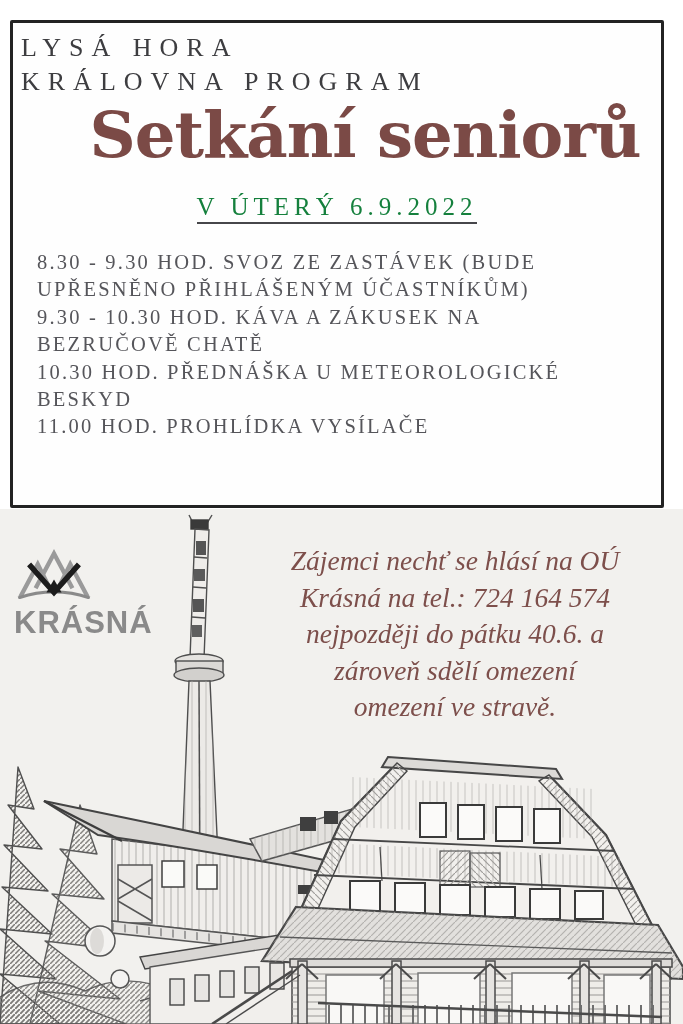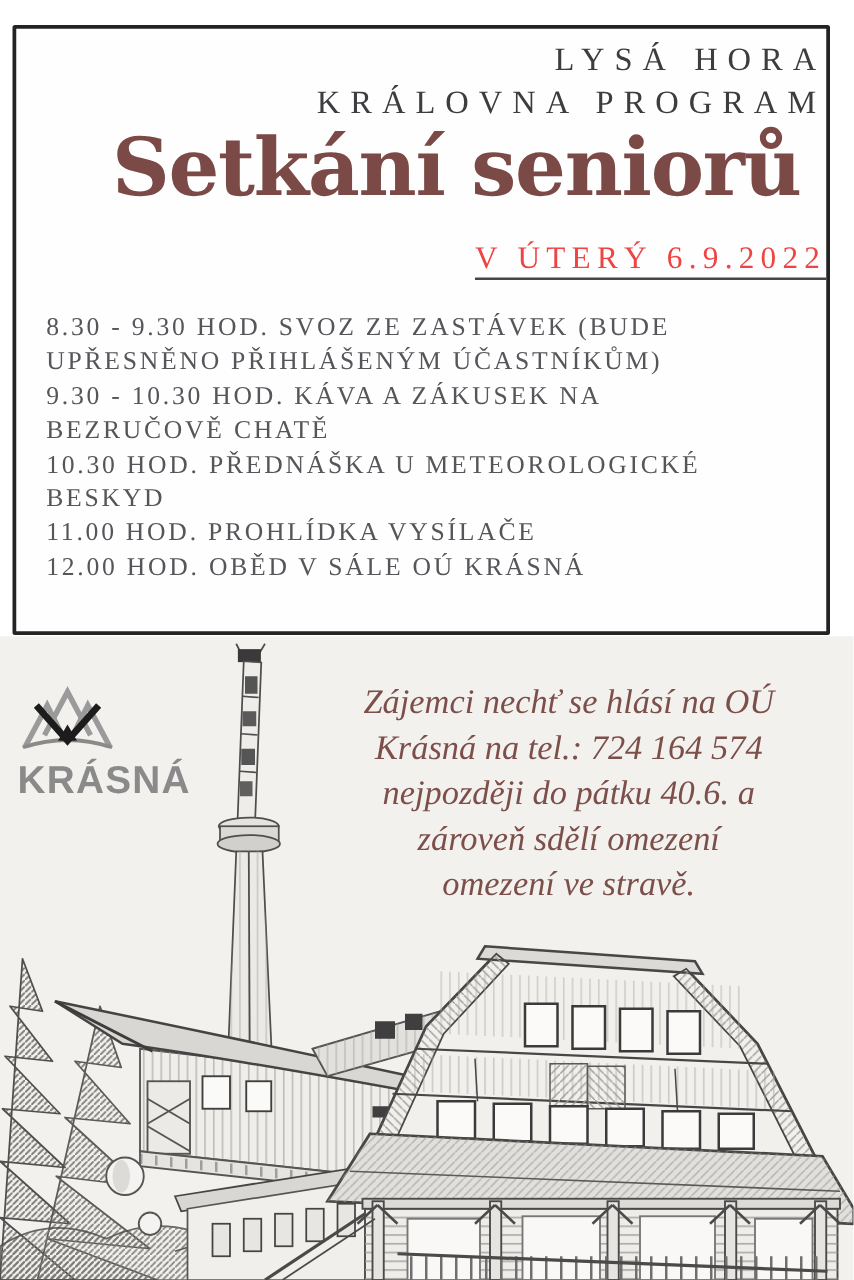--- a/index.html
+++ b/index.html
@@ -1,30 +1,30 @@
 <!DOCTYPE html>
 <html><head>
 <meta charset="utf-8">
 <style>
   html,body{margin:0;padding:0;background:#ffffff;}
   .poster{position:relative;width:683px;height:1024px;overflow:hidden;background:#ffffff;
           font-family:"Liberation Serif", serif;}
   
   .frame{position:absolute;left:10px;top:20px;width:648px;height:482px;
          border:3px solid #232323;background:#fefefe;border-radius:2px;}
-  .hdr-line{position:absolute;width:100%;text-align:right;color:#3d3d40;
+  .hdr-line{position:absolute;width:100%;text-align:left;color:#3d3d40;
             font-size:26px;letter-spacing:8px;padding-left:8px;box-sizing:border-box;
             font-family:"Liberation Serif", serif;}
   .hdr-line.l1{top:10px;}
   .hdr-line.l2{top:44px;}
   .poster-title{position:absolute;top:74px;width:100%;text-align:center;
                 font-family:"DejaVu Serif", serif;font-weight:700;font-size:64px;
                 letter-spacing:-1px;color:#7b4a46;padding-left:28px;}
-  .poster-date{position:absolute;top:170px;width:100%;text-align:right;
-               font-size:25px;letter-spacing:5px;color:#ef4444;}
+  .poster-date{position:absolute;top:170px;width:100%;text-align:center;
+               font-size:25px;letter-spacing:5px;color:#15803d;}
   .poster-date span{border-bottom:2px solid #46464a;padding-bottom:2px;}
   .program{position:absolute;left:24px;top:226px;color:#55555a;}
   .program div{font-size:20.5px;letter-spacing:2.2px;line-height:27.4px;white-space:nowrap;}
   
   .lower{position:absolute;left:0;top:509px;width:683px;height:515px;background:#f2f1ee;}
   .sketch{position:absolute;left:0;top:0;width:683px;height:515px;}
   .logo{position:absolute;left:14px;top:38px;width:160px;text-align:left;z-index:3;}
   .logo-name{font-family:"Liberation Sans", sans-serif;font-weight:700;font-size:31px;
              letter-spacing:1px;color:#8a8a8a;margin-top:2px;}
   .contact{position:absolute;left:243px;top:34px;width:424px;text-align:center;z-index:3;
@@ -42,21 +42,20 @@
     <div class="poster-title">Setkání seniorů</div>
     <div class="poster-date"><span>V ÚTERÝ 6.9.2022</span></div>
     <div class="program">
       <div>8.30 - 9.30 HOD. SVOZ ZE ZASTÁVEK (BUDE</div>
       <div>UPŘESNĚNO PŘIHLÁŠENÝM ÚČASTNÍKŮM)</div>
       <div>9.30 - 10.30 HOD. KÁVA A ZÁKUSEK NA</div>
       <div>BEZRUČOVĚ CHATĚ</div>
       <div>10.30 HOD. PŘEDNÁŠKA U METEOROLOGICKÉ</div>
       <div>BESKYD</div>
       <div>11.00 HOD. PROHLÍDKA VYSÍLAČE</div>
-      <div>12.00 HOD. OBĚD V SÁLE OÚ KRÁSNÁ</div>
     </div>
   </div>
 
   <div class="lower">
 
     <svg class="sketch" viewBox="0 0 683 515" xmlns="http://www.w3.org/2000/svg">
       <defs>
         <pattern id="pv" width="7" height="7" patternUnits="userSpaceOnUse">
           <line x1="3" y1="0" x2="3" y2="7" stroke="#a9a7a4" stroke-width="1.2"></line>
         </pattern>

